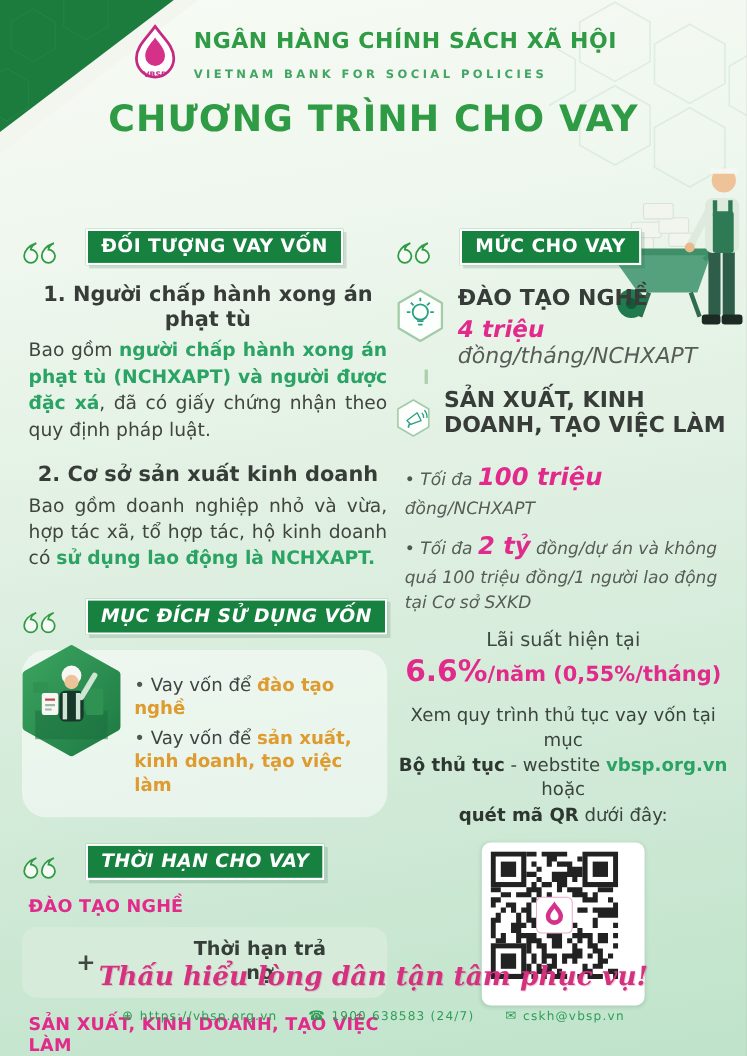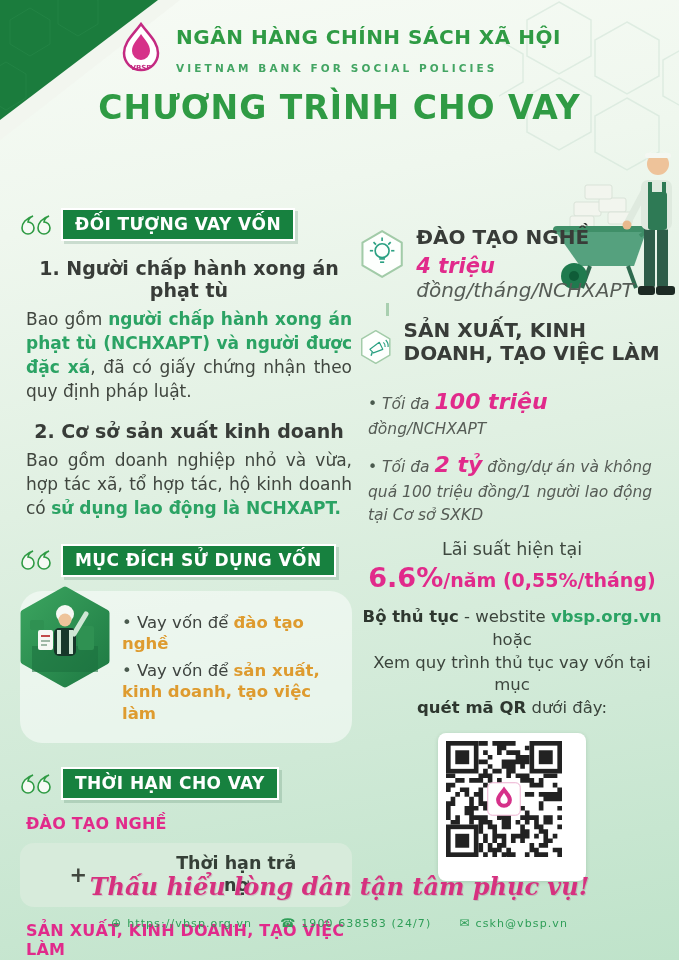--- a/index.html
+++ b/index.html
@@ -12,31 +12,31 @@
   .hex-pattern{position:absolute;right:0;top:0;opacity:.55;}
   
   .logo-row{position:absolute;top:22px;left:0;right:0;display:flex;justify-content:center;align-items:center;gap:12px;}
   .bank-names{display:flex;flex-direction:column;gap:13px;}
   .bank-name-vi{font-size:20px;font-weight:bold;color:var(--brand-green);letter-spacing:.5px;}
   .bank-name-en{font-size:10.5px;color:#43a563;letter-spacing:3.1px;font-weight:bold;}
   .title1{position:absolute;top:88px;left:0;right:0;text-align:center;font-size:33px;font-weight:bold;color:var(--brand-green);letter-spacing:1px;}
   .title2{position:absolute;top:135px;left:0;right:24px;text-align:center;font-size:28px;font-weight:bold;color:var(--pink);letter-spacing:.2px;}
   .worker-illus{position:absolute;left:552px;top:126px;}
   
-  .heading-row{display:flex;align-items:center;gap:9px;}
+  .heading-row{display:flex;align-items:flex-end;gap:26px;}
   .badge{display:inline-block;background:var(--badge-green);color:#fff;font-weight:bold;font-size:17px;
     padding:4px 12px 5px;border:2px solid #fff;box-shadow:3px 3px 0 rgba(20,90,50,.16);letter-spacing:.4px;white-space:nowrap;}
   .badge.big{font-size:19px;padding:5px 14px 6px;}
   .col-left{position:absolute;left:20px;top:208px;width:332px;}
   .col-right{position:absolute;left:360px;top:208px;width:304px;}
   
   .item-title{font-size:19px;font-weight:bold;color:#383c38;margin:16px 0 6px 6px;text-align:center;}
   .para{font-size:17px;line-height:1.42;color:#40463f;text-align:justify;margin:0 0 4px 6px;}
   .hl-green{color:var(--hl-green);font-weight:bold;}
-  .mt{margin-top:24px;}
+  .mt{margin-top:24px;font-style:italic;}
   .purpose-box{position:relative;margin:14px 0 0 0;background:rgba(255,255,255,.5);border-radius:22px;
     padding:16px 10px 14px 102px;min-height:72px;}
   .purpose-hex{position:absolute;left:-2px;top:-5px;}
   .purpose-bullet{font-size:16.5px;color:#3f4440;margin:5px 0;line-height:1.3;}
   .purpose-bullet::before{content:"• ";color:#4a5a4e;}
   .hl-orange{color:var(--orange);font-weight:bold;}
   .pink-label{color:var(--pink);font-weight:bold;font-size:16px;margin:14px 0 0 6px;letter-spacing:.2px;}
   .term-box{margin-top:10px;background:#d7ebdb;border-radius:14px;display:flex;align-items:center;
     justify-content:space-around;padding:10px 8px;text-align:center;}
   .term-cell{font-size:17.5px;font-weight:bold;color:#353f37;line-height:1.25;width:42%;}
@@ -213,20 +213,29 @@
       <div class="term-plus">+</div>
       <div class="term-cell">Thời hạn trả nợ</div>
     </div>
 
     <div class="pink-label">SẢN XUẤT, KINH DOANH, TẠO VIỆC LÀM</div>
 
   </div>
 
   <div class="col-right">
 
+    <div class="heading-row">
+      <svg width="32" height="22" viewBox="0 0 32 22">
+        <g fill="#f6faf4" stroke="#2f9b44" stroke-width="1.6">
+          <path d="M13,2 C6,4.2 2,9.2 2,14 a6,6 0 1 0 6,-6 c.3,-2.6 2.3,-4.7 5,-6 Z"></path>
+          <path d="M29,2 C22,4.2 18,9.2 18,14 a6,6 0 1 0 6,-6 c.3,-2.6 2.3,-4.7 5,-6 Z"></path>
+        </g>
+      </svg>
+      <span class="badge">MỨC CHO VAY</span>
+    </div>
 
     <div class="loan-item">
       <svg width="54" height="60" viewBox="0 0 54 60">
         <polygon points="27,2 51,16 51,44 27,58 3,44 3,16" fill="#fdfffd" stroke="#a2cba8" stroke-width="2.5" stroke-linejoin="round"></polygon>
         <circle cx="27" cy="26" r="8.5" fill="none" stroke="#2aa082" stroke-width="2"></circle>
         <line x1="23.5" y1="36" x2="30.5" y2="36" stroke="#2aa082" stroke-width="2"></line>
         <line x1="24.5" y1="40" x2="29.5" y2="40" stroke="#2aa082" stroke-width="2"></line>
         <line x1="27" y1="10" x2="27" y2="14" stroke="#2aa082" stroke-width="2"></line>
         <line x1="12" y1="26" x2="16" y2="26" stroke="#2aa082" stroke-width="2"></line>
         <line x1="38" y1="26" x2="42" y2="26" stroke="#2aa082" stroke-width="2"></line>
@@ -255,22 +264,22 @@
     </div>
 
     <div class="rate-bullet"><span>Tối đa </span><span class="amount big">100 triệu</span><span> đồng/NCHXAPT</span></div>
     <div class="rate-bullet"><span>Tối đa </span><span class="amount big">2 tỷ</span><span> đồng/dự án và không quá 100 triệu đồng/1 người lao động tại Cơ sở SXKD</span></div>
 
 
     <div class="center-block">
       <div class="cur-label">Lãi suất hiện tại</div>
       <div class="rate-line"><span class="rate-big">6.6%</span><span>/năm (0,55%/tháng)</span></div>
       <div class="info-para">
+        <div>Xem quy trình thủ tục vay vốn tại mục</div>
         <div><span class="info-bold">Bộ thủ tục</span><span> - webstite </span><span class="info-link">vbsp.org.vn</span><span> hoặc</span></div>
-        <div>Xem quy trình thủ tục vay vốn tại mục</div>
         <div><span class="info-bold">quét mã QR</span><span> dưới đây:</span></div>
       </div>
       <div class="qr-box">
         <svg class="qr-grid" width="116" height="116" viewBox="0 0 125 125">
             <path d="M35,0h5v5h-5zM40,0h5v5h-5zM50,0h5v5h-5zM55,0h5v5h-5zM60,0h5v5h-5zM65,0h5v5h-5zM70,0h5v5h-5zM55,5h5v5h-5zM60,5h5v5h-5zM85,5h5v5h-5zM40,10h5v5h-5zM55,10h5v5h-5zM65,10h5v5h-5zM70,10h5v5h-5zM75,10h5v5h-5zM45,15h5v5h-5zM75,15h5v5h-5zM80,15h5v5h-5zM85,15h5v5h-5zM35,20h5v5h-5zM40,20h5v5h-5zM60,20h5v5h-5zM65,20h5v5h-5zM70,20h5v5h-5zM75,20h5v5h-5zM80,20h5v5h-5zM85,20h5v5h-5zM45,25h5v5h-5zM60,25h5v5h-5zM65,25h5v5h-5zM70,25h5v5h-5zM80,25h5v5h-5zM40,30h5v5h-5zM50,30h5v5h-5zM55,30h5v5h-5zM65,30h5v5h-5zM70,30h5v5h-5zM0,35h5v5h-5zM5,35h5v5h-5zM35,35h5v5h-5zM40,35h5v5h-5zM45,35h5v5h-5zM65,35h5v5h-5zM75,35h5v5h-5zM80,35h5v5h-5zM85,35h5v5h-5zM105,35h5v5h-5zM110,35h5v5h-5zM115,35h5v5h-5zM10,40h5v5h-5zM15,40h5v5h-5zM25,40h5v5h-5zM30,40h5v5h-5zM35,40h5v5h-5zM45,40h5v5h-5zM55,40h5v5h-5zM80,40h5v5h-5zM85,40h5v5h-5zM90,40h5v5h-5zM100,40h5v5h-5zM0,45h5v5h-5zM5,45h5v5h-5zM40,45h5v5h-5zM90,45h5v5h-5zM95,45h5v5h-5zM100,45h5v5h-5zM115,45h5v5h-5zM0,50h5v5h-5zM15,50h5v5h-5zM20,50h5v5h-5zM35,50h5v5h-5zM120,50h5v5h-5zM10,55h5v5h-5zM20,55h5v5h-5zM30,55h5v5h-5zM35,55h5v5h-5zM85,55h5v5h-5zM90,55h5v5h-5zM100,55h5v5h-5zM105,55h5v5h-5zM110,55h5v5h-5zM115,55h5v5h-5zM120,55h5v5h-5zM5,60h5v5h-5zM25,60h5v5h-5zM35,60h5v5h-5zM105,60h5v5h-5zM110,60h5v5h-5zM115,60h5v5h-5zM120,60h5v5h-5zM0,65h5v5h-5zM5,65h5v5h-5zM25,65h5v5h-5zM35,65h5v5h-5zM40,65h5v5h-5zM100,65h5v5h-5zM0,70h5v5h-5zM20,70h5v5h-5zM25,70h5v5h-5zM30,70h5v5h-5zM40,70h5v5h-5zM80,70h5v5h-5zM100,70h5v5h-5zM120,70h5v5h-5zM0,75h5v5h-5zM20,75h5v5h-5zM25,75h5v5h-5zM85,75h5v5h-5zM0,80h5v5h-5zM10,80h5v5h-5zM25,80h5v5h-5zM30,80h5v5h-5zM35,80h5v5h-5zM40,80h5v5h-5zM55,80h5v5h-5zM60,80h5v5h-5zM65,80h5v5h-5zM80,80h5v5h-5zM85,80h5v5h-5zM90,80h5v5h-5zM95,80h5v5h-5zM105,80h5v5h-5zM110,80h5v5h-5zM120,80h5v5h-5zM5,85h5v5h-5zM10,85h5v5h-5zM25,85h5v5h-5zM35,85h5v5h-5zM40,85h5v5h-5zM45,85h5v5h-5zM60,85h5v5h-5zM65,85h5v5h-5zM75,85h5v5h-5zM85,85h5v5h-5zM95,85h5v5h-5zM105,85h5v5h-5zM110,85h5v5h-5zM35,90h5v5h-5zM45,90h5v5h-5zM50,90h5v5h-5zM60,90h5v5h-5zM65,90h5v5h-5zM80,90h5v5h-5zM95,90h5v5h-5zM100,90h5v5h-5zM120,90h5v5h-5zM35,95h5v5h-5zM50,95h5v5h-5zM80,95h5v5h-5zM85,95h5v5h-5zM100,95h5v5h-5zM105,95h5v5h-5zM40,100h5v5h-5zM50,100h5v5h-5zM55,100h5v5h-5zM60,100h5v5h-5zM70,100h5v5h-5zM75,100h5v5h-5zM80,100h5v5h-5zM85,100h5v5h-5zM95,100h5v5h-5zM105,100h5v5h-5zM115,100h5v5h-5zM40,105h5v5h-5zM50,105h5v5h-5zM60,105h5v5h-5zM70,105h5v5h-5zM80,105h5v5h-5zM105,105h5v5h-5zM110,105h5v5h-5zM35,110h5v5h-5zM45,110h5v5h-5zM55,110h5v5h-5zM60,110h5v5h-5zM90,110h5v5h-5zM100,110h5v5h-5zM105,110h5v5h-5zM35,115h5v5h-5zM45,115h5v5h-5zM50,115h5v5h-5zM55,115h5v5h-5zM65,115h5v5h-5zM90,115h5v5h-5zM95,115h5v5h-5zM115,115h5v5h-5zM120,115h5v5h-5zM40,120h5v5h-5zM50,120h5v5h-5zM60,120h5v5h-5zM65,120h5v5h-5zM70,120h5v5h-5zM85,120h5v5h-5zM95,120h5v5h-5zM100,120h5v5h-5zM105,120h5v5h-5zM120,120h5v5h-5z" fill="#222"></path>
             <rect x="0" y="0" width="35" height="35" fill="#222"></rect>
             <rect x="5" y="5" width="25" height="25" fill="#fff"></rect>
             <rect x="10" y="10" width="15" height="15" fill="#222"></rect>
             <rect x="90" y="0" width="35" height="35" fill="#222"></rect>
             <rect x="95" y="5" width="25" height="25" fill="#fff"></rect>

